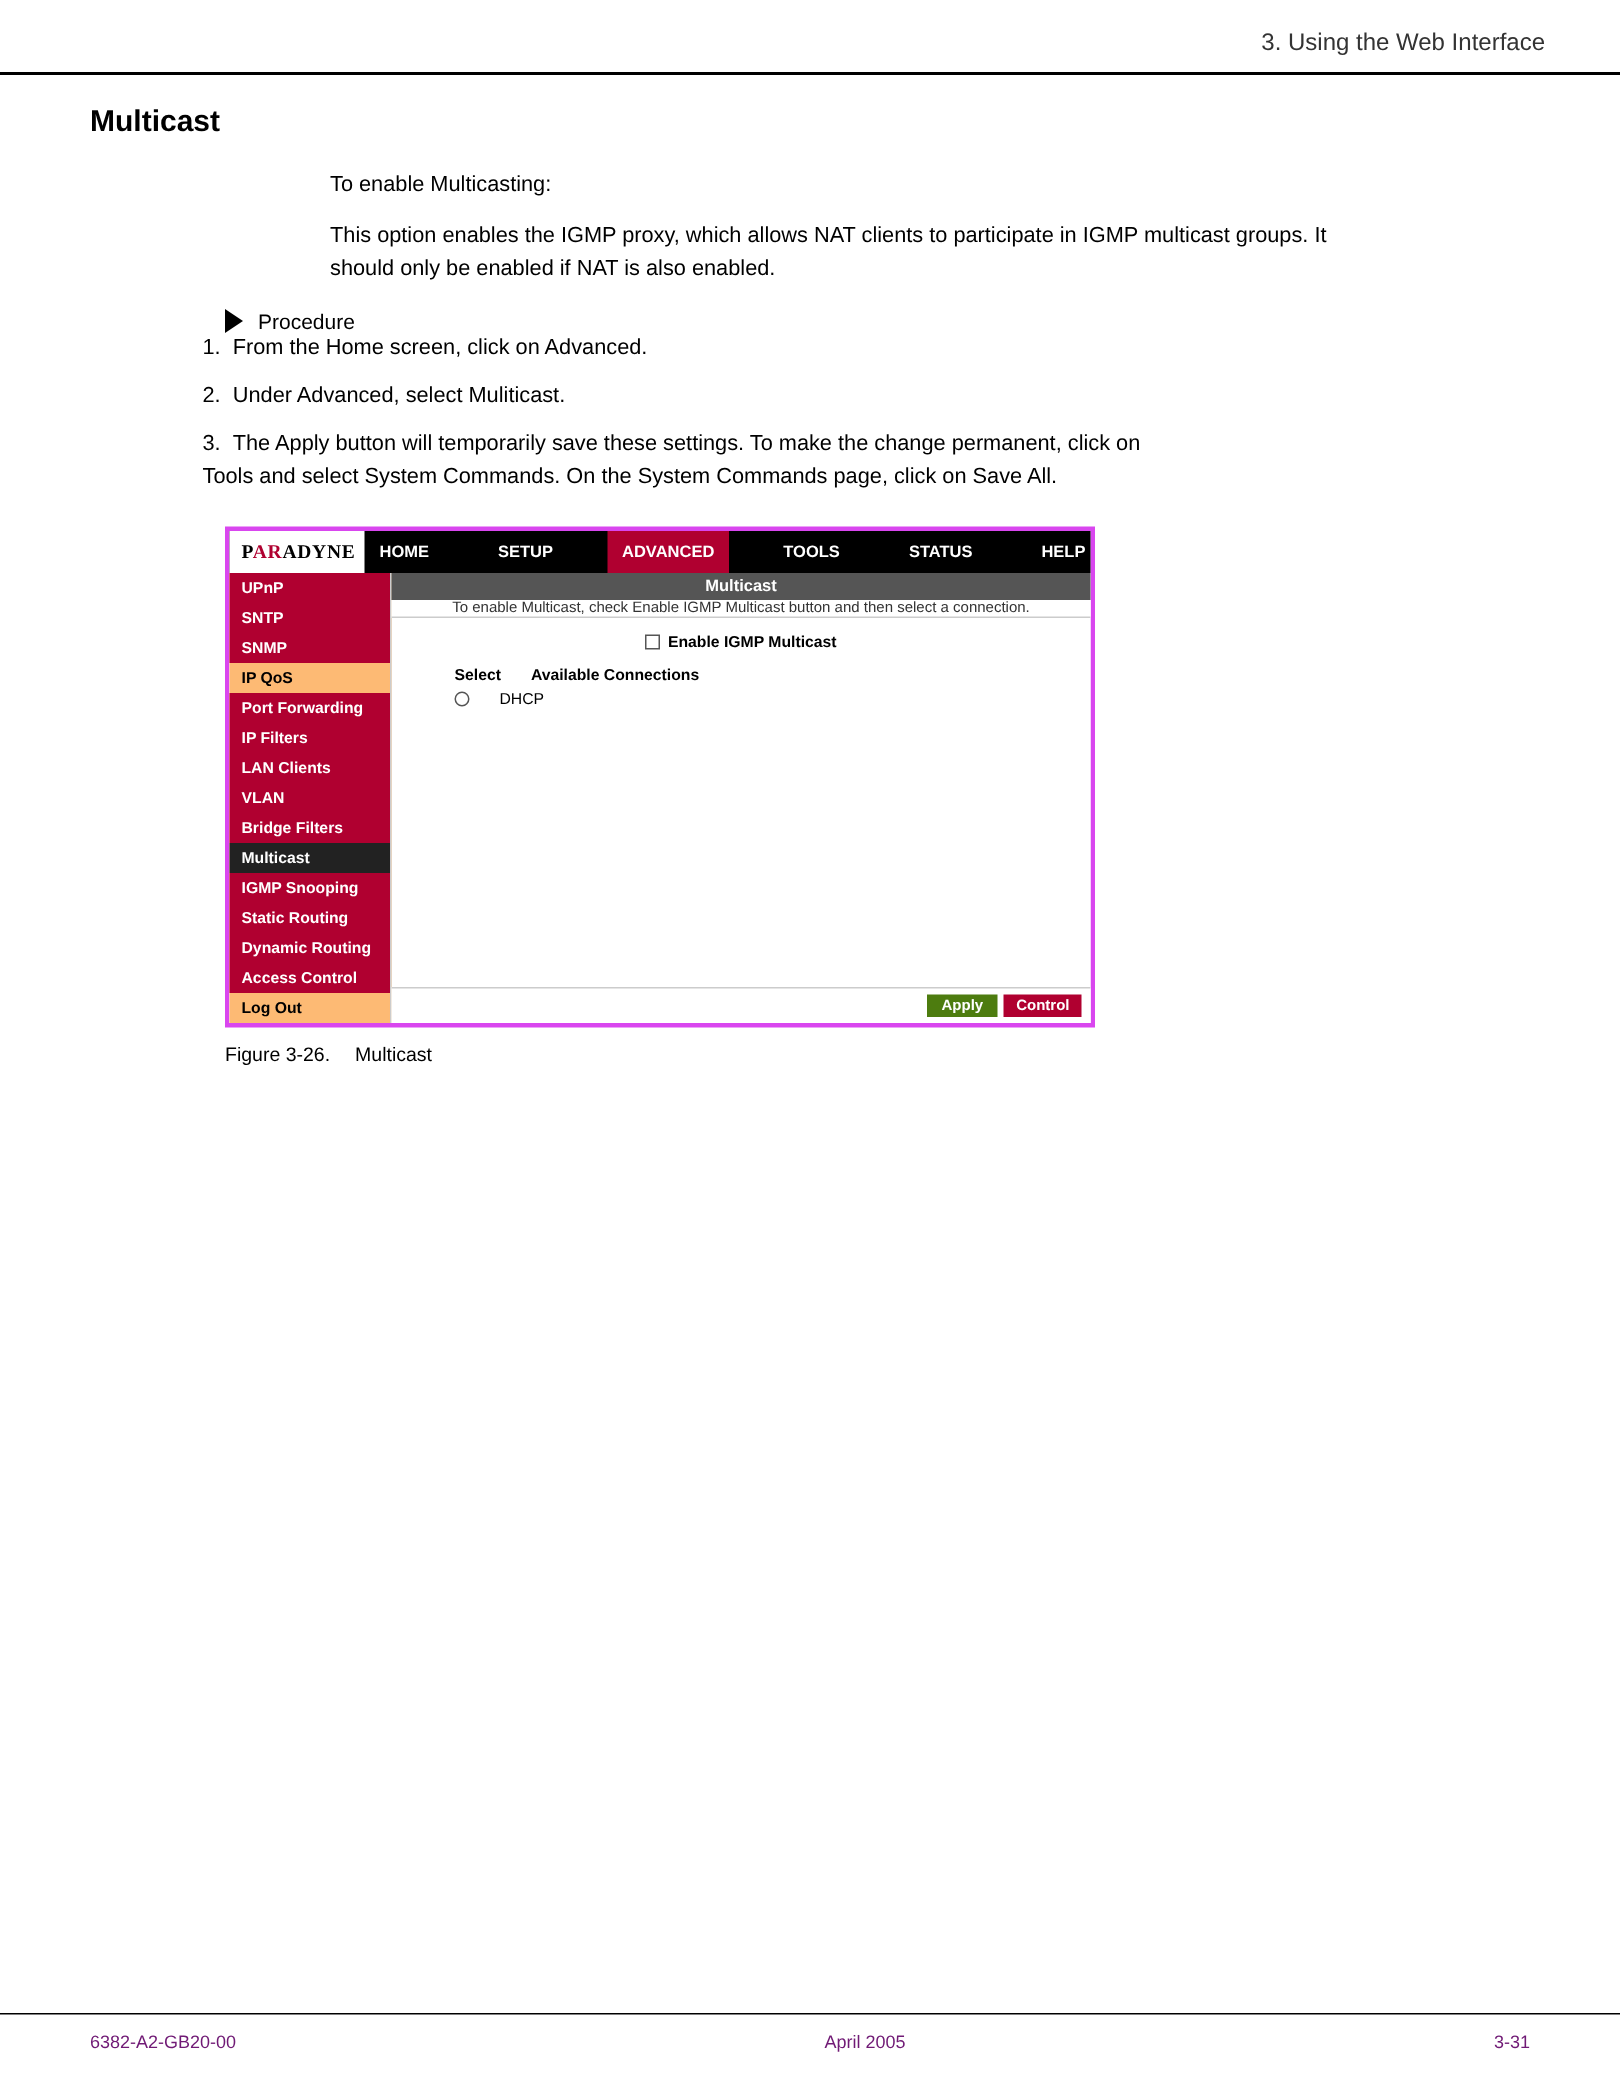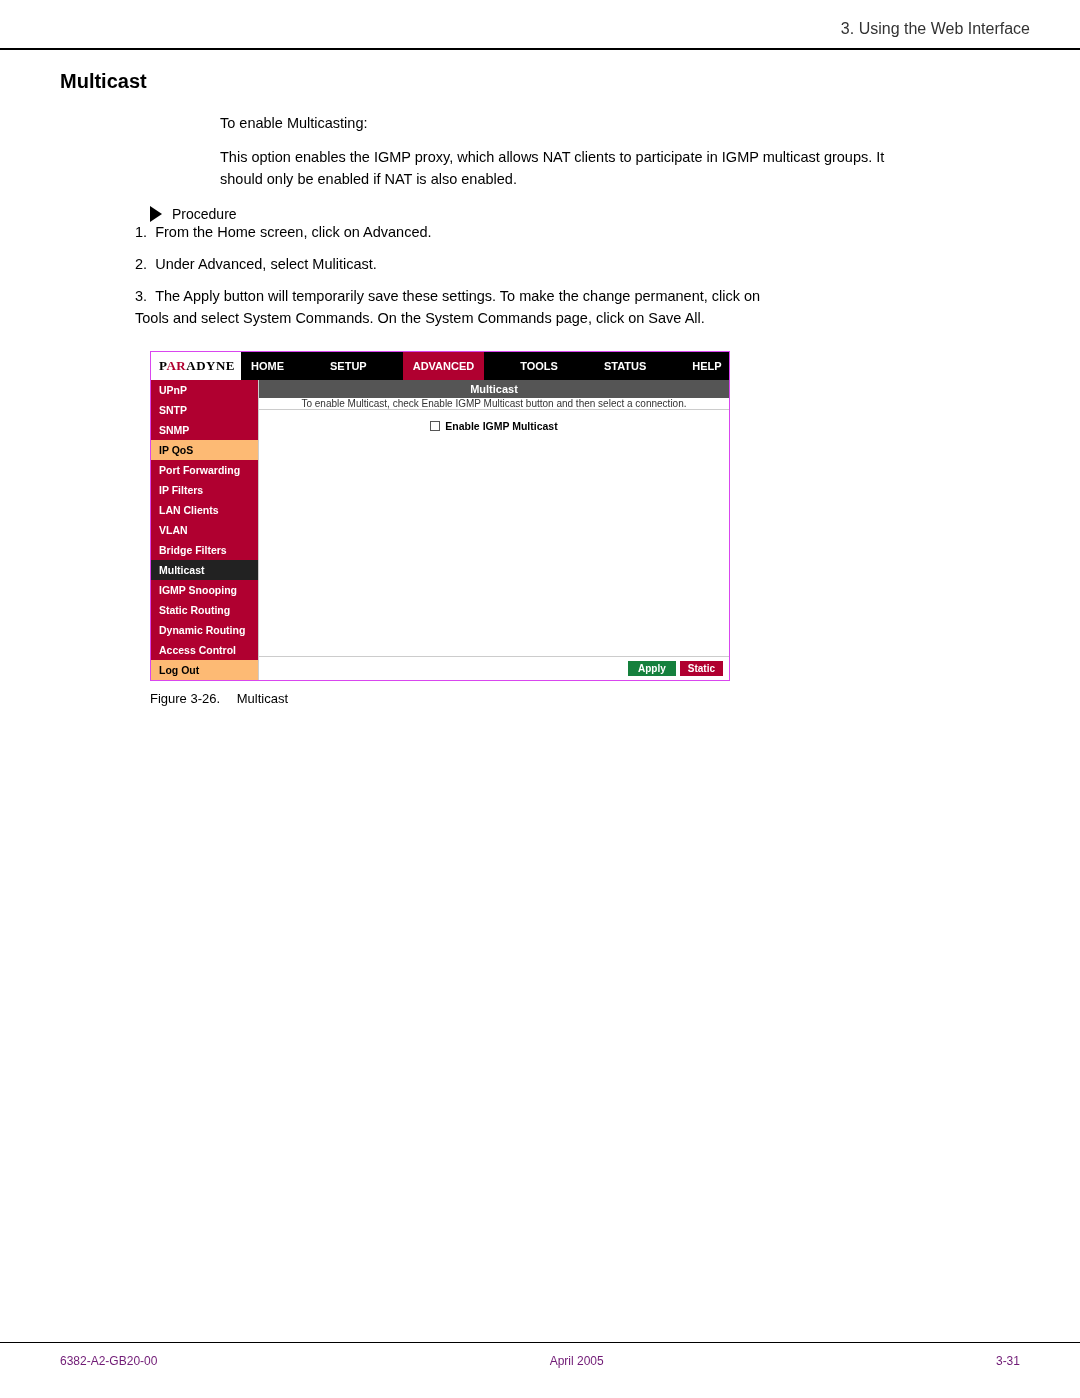--- a/index.html
+++ b/index.html
@@ -84,21 +84,21 @@
       margin-bottom: 10px;
       font-size: 14.5px;
       line-height: 1.5;
     }
 
     
     .screenshot-container {
       margin-left: 90px;
       margin-top: 22px;
       width: 580px;
-      border: 1px solid #d946ef;
+      border: 3px solid #d946ef;
     }
 
     
     .navbar {
       display: flex;
       align-items: center;
       background: #000;
       height: 28px;
       padding: 0;
     }
@@ -232,21 +232,21 @@
 
     .panel-footer {
       display: flex;
       justify-content: flex-end;
       padding: 4px 6px;
       gap: 4px;
       border-top: 1px solid #ccc;
       background: #fff;
     }
     .btn-apply {
-      background: #15803d;
+      background: #4d7c0f;
       color: #fff;
       font-size: 10px;
       font-weight: bold;
       padding: 2px 10px;
       border: none;
       cursor: pointer;
     }
     .btn-cancel {
       background: #b00030;
       color: #fff;
@@ -376,24 +376,34 @@
       </div>
 
       <div class="panel">
         <div class="panel-title-bar">Multicast</div>
         <div class="panel-info">To enable Multicast, check Enable IGMP Multicast button and then select a connection.</div>
         <div class="panel-content">
           <div class="enable-row">
             <span class="enable-checkbox"></span>
             <span>Enable IGMP Multicast</span>
           </div>
+          <div class="connections-table">
+            <div class="connections-header">
+              <span>Select</span>
+              <span>Available Connections</span>
+            </div>
+            <div class="connections-row">
+              <span class="radio-btn"></span>
+              <span>DHCP</span>
+            </div>
+          </div>
         </div>
         <div class="panel-footer">
           <button class="btn-apply">Apply</button>
-          <button class="btn-cancel">Static</button>
+          <button class="btn-cancel">Control</button>
         </div>
       </div>
 
     </div>
   </div>
 
   <div class="figure-caption">Figure 3-26.  Multicast</div>
 
 </div>
 

